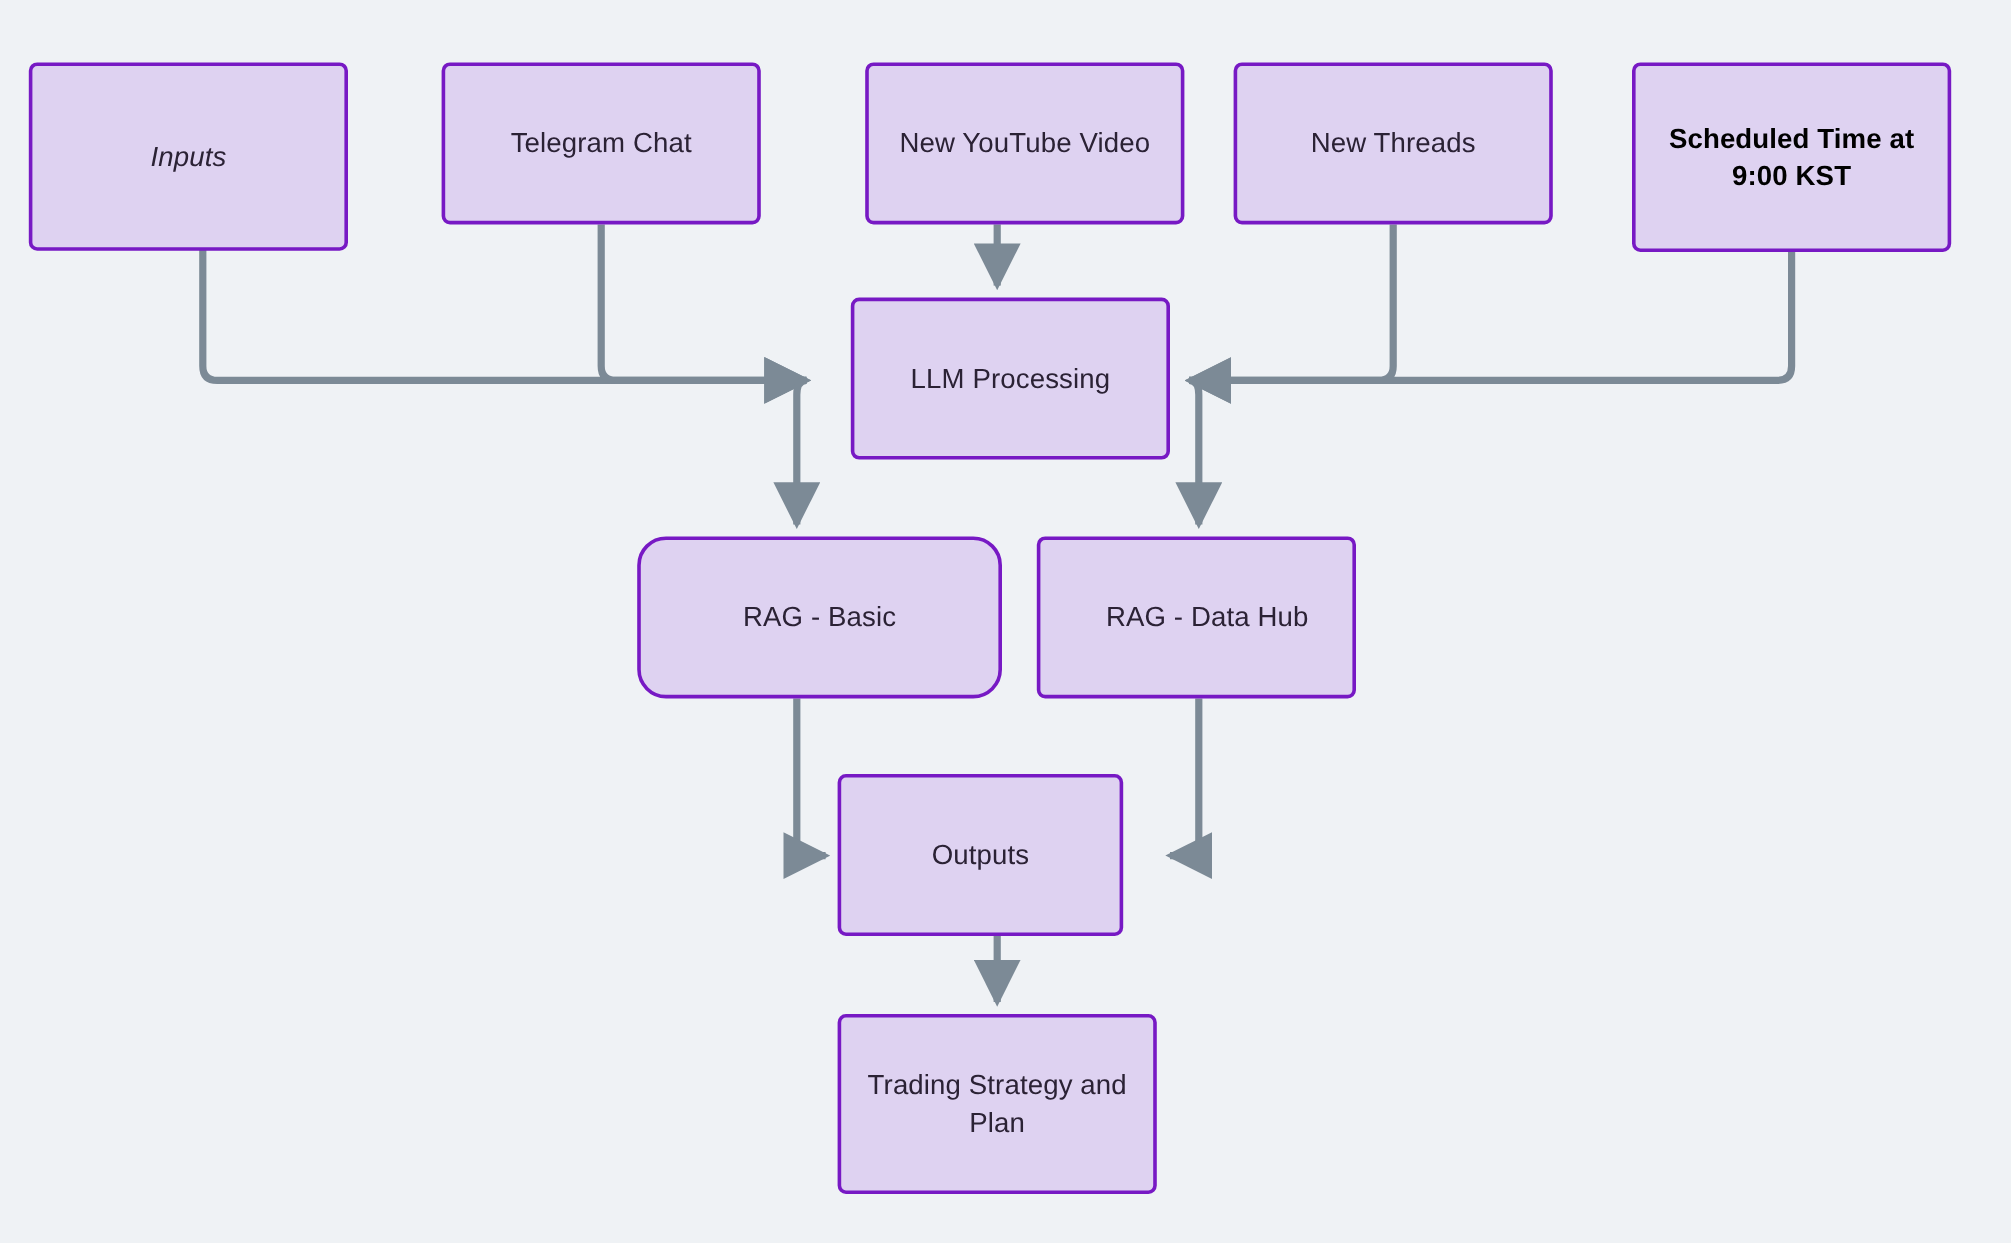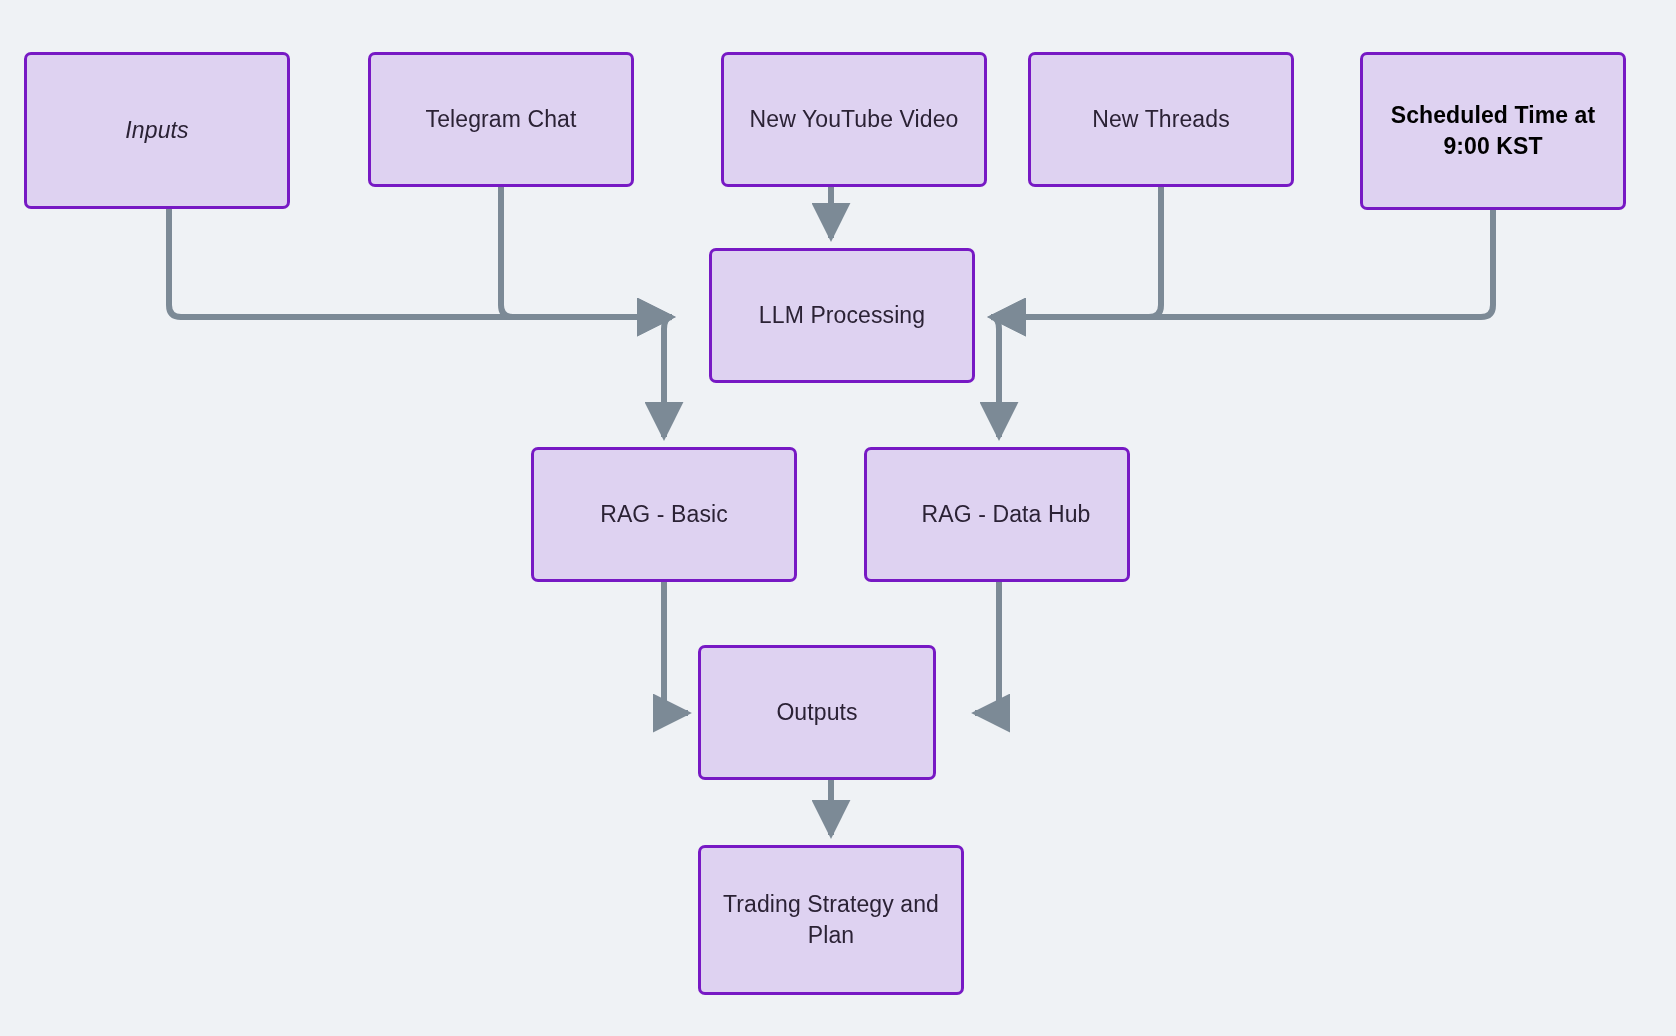--- a/index.html
+++ b/index.html
@@ -97,21 +97,21 @@
   <div class="node" style="left: 1028px; top: 52px; width: 266px; height: 135px; background: rgb(222, 210, 241); border-color: rgb(119, 25, 196); color: rgb(43, 34, 53);">
     <span class="node-label">New Threads</span>
   </div>
   <div class="node" style="left: 1360px; top: 52px; width: 266px; height: 158px; background: rgb(222, 210, 241); border-color: rgb(119, 25, 196); color: #000000; font-weight: bold;">
     <span class="node-label">Scheduled Time at
 9:00 KST</span>
   </div>
   <div class="node" style="left: 698px; top: 248px; width: 266px; height: 135px; background: rgb(222, 210, 241); border-color: rgb(119, 25, 196); color: rgb(43, 34, 53); margin-left: 11px;">
     <span class="node-label">LLM Processing</span>
   </div>
-  <div class="node" style="left: 531px; top: 447px; width: 266px; height: 135px; background: rgb(222, 210, 241); border-color: rgb(119, 25, 196); color: rgb(43, 34, 53);">
+  <div class="node" style="left: 531px; top: 447px; width: 304px; height: 135px; background: rgb(222, 210, 241); border-color: rgb(119, 25, 196); color: rgb(43, 34, 53); border-radius: 24px;">
     <span class="node-label">RAG - Basic</span>
   </div>
   <div class="node" style="left: 864px; top: 447px; width: 266px; height: 135px; background: rgb(222, 210, 241); border-color: rgb(119, 25, 196); color: rgb(43, 34, 53); padding-left: 28px;">
     <span class="node-label">RAG - Data Hub</span>
   </div>
   <div class="node" style="left: 698px; top: 645px; width: 238px; height: 135px; background: rgb(222, 210, 241); border-color: rgb(119, 25, 196); color: rgb(43, 34, 53);">
     <span class="node-label">Outputs</span>
   </div>
   <div class="node" style="left: 698px; top: 845px; width: 266px; height: 150px; background: rgb(222, 210, 241); border-color: rgb(119, 25, 196); color: rgb(43, 34, 53);">
     <span class="node-label">Trading Strategy and

